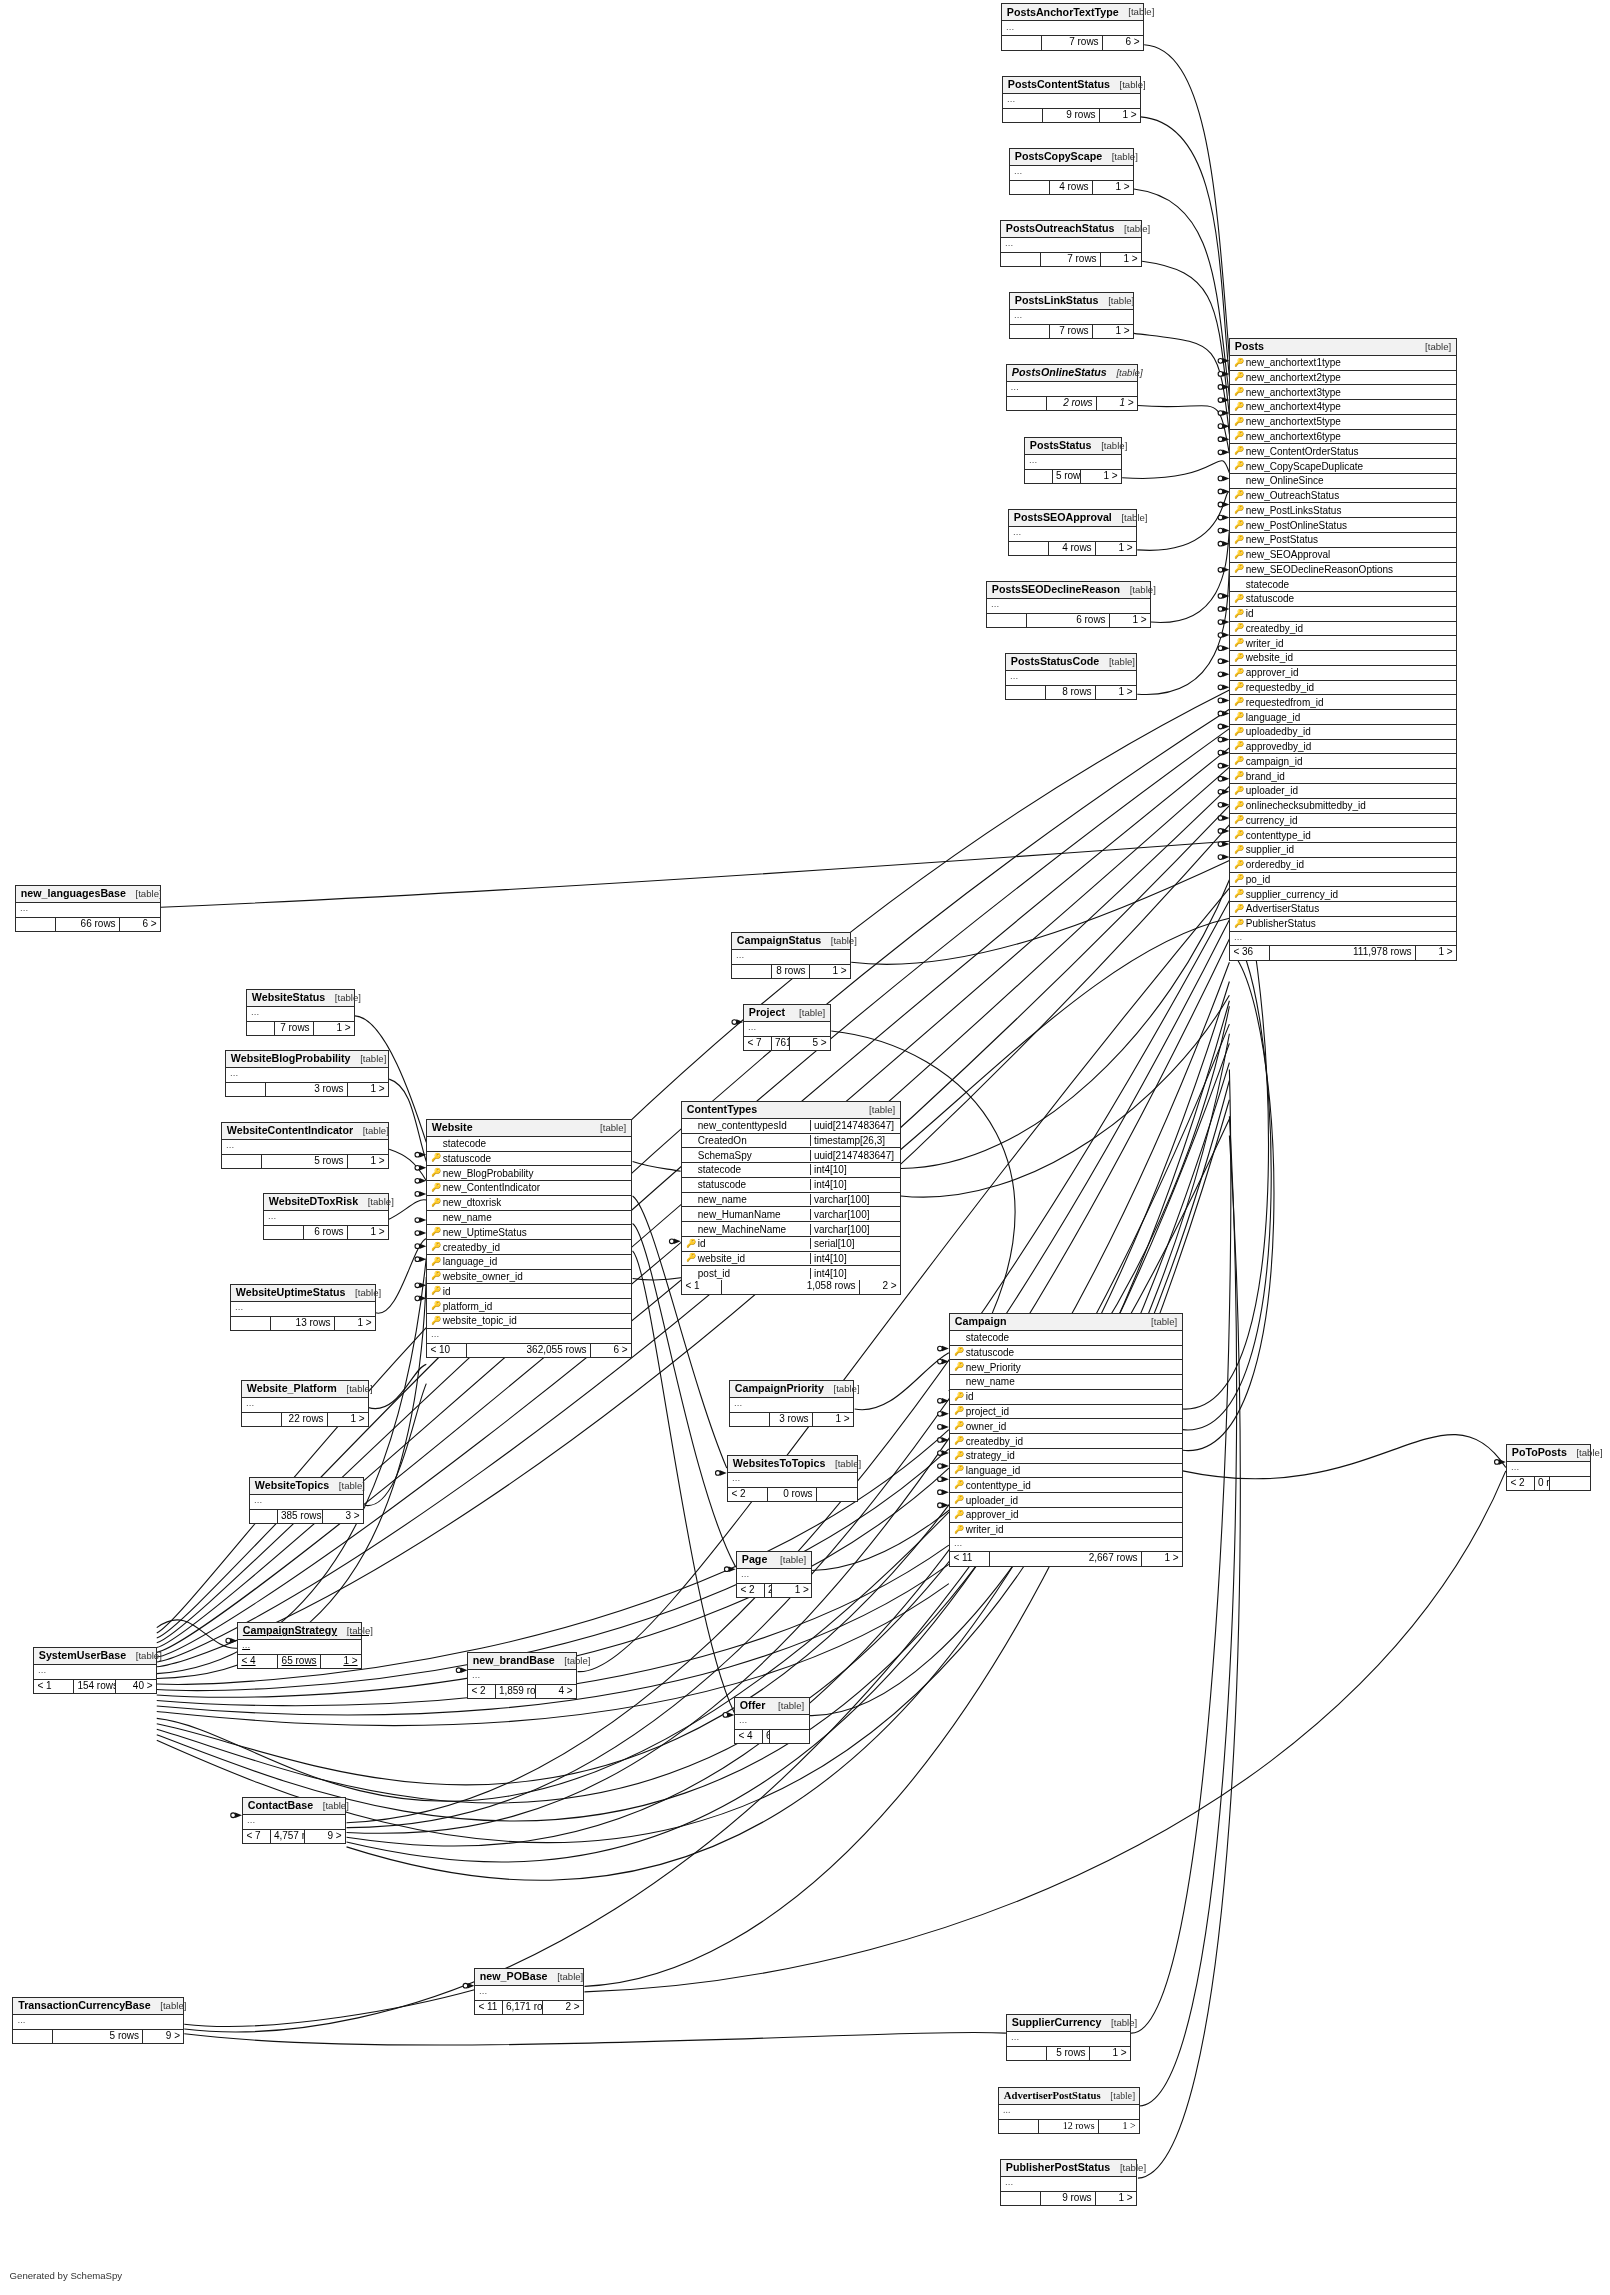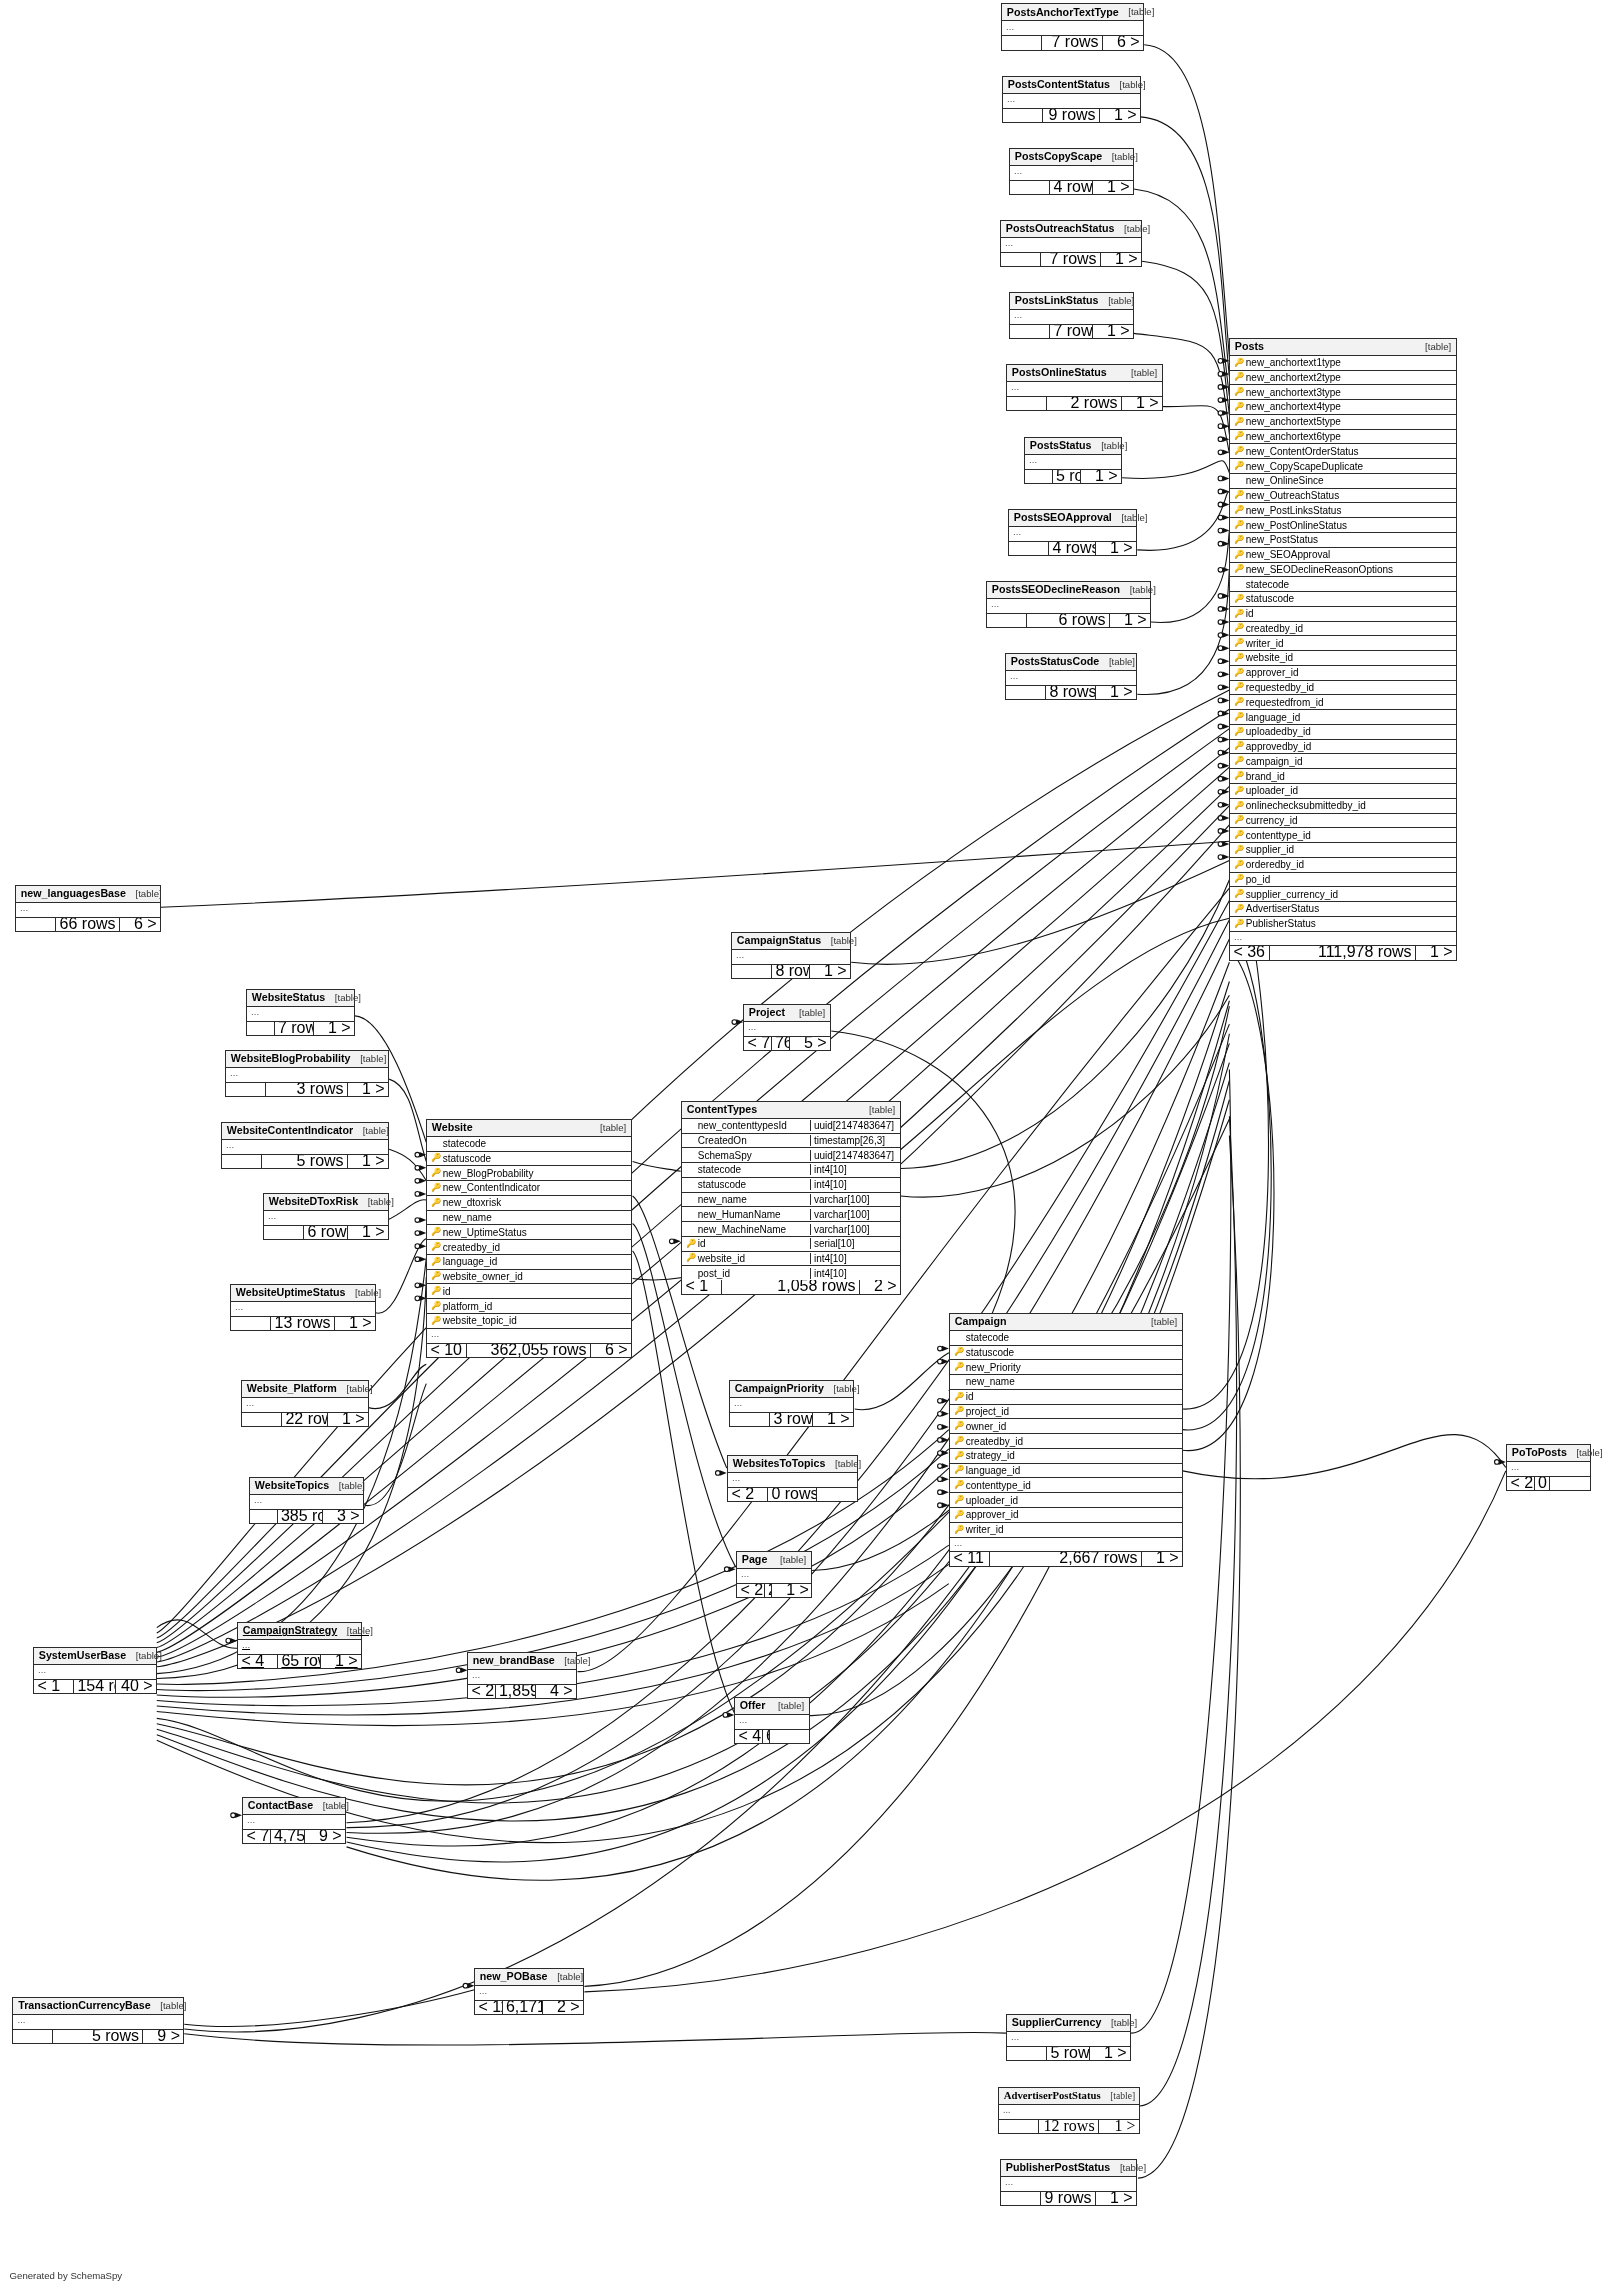--- a/index.html
+++ b/index.html
@@ -64,21 +64,21 @@
   .tbl .ell{
     border-bottom:1.4px solid #2b2b2b;
     padding:0.7px 4.1px 1.4px 4.1px;
     height:11.7px;line-height:10.3px;
     color:#555;font-size:9.6px;
   }
   .tbl .ell.nb{border-top:1.4px solid #2b2b2b;}
   .tbl .foot{
     display:flex;
     height:13.7px;line-height:12.4px;
-    font-size:16px;
+    font-size:10px;
   }
   .tbl .foot .f{
     padding:0 3.4px;
     border-right:1px solid #2b2b2b;
     box-sizing:border-box;
     white-space:nowrap;
     overflow:hidden;
   }
   .tbl .foot .f:last-child{border-right:none;}
   .tbl .foot .f.left{text-align:left;}
@@ -491,21 +491,21 @@
           <span class="nm">PostsLinkStatus</span>
           <span class="tag">[table]</span>
         </div>
         <div class="ell">...</div>
         <div class="foot">
           <div class="f pre left" style=""></div>
           <div class="f mid">7 rows</div>
           <div class="f post">1 &gt;</div>
         </div>
       </div>
-      <div class="tbl" style="left: 1006px; top: 364px; width: 157px;">
+      <div class="tbl" style="left: 1006px; top: 364px; width: 132px; font-style: italic;">
         <div class="hdr">
           <span class="nm">PostsOnlineStatus</span>
           <span class="tag">[table]</span>
         </div>
         <div class="ell">...</div>
         <div class="foot">
           <div class="f pre left" style=""></div>
           <div class="f mid">2 rows</div>
           <div class="f post">1 &gt;</div>
         </div>

